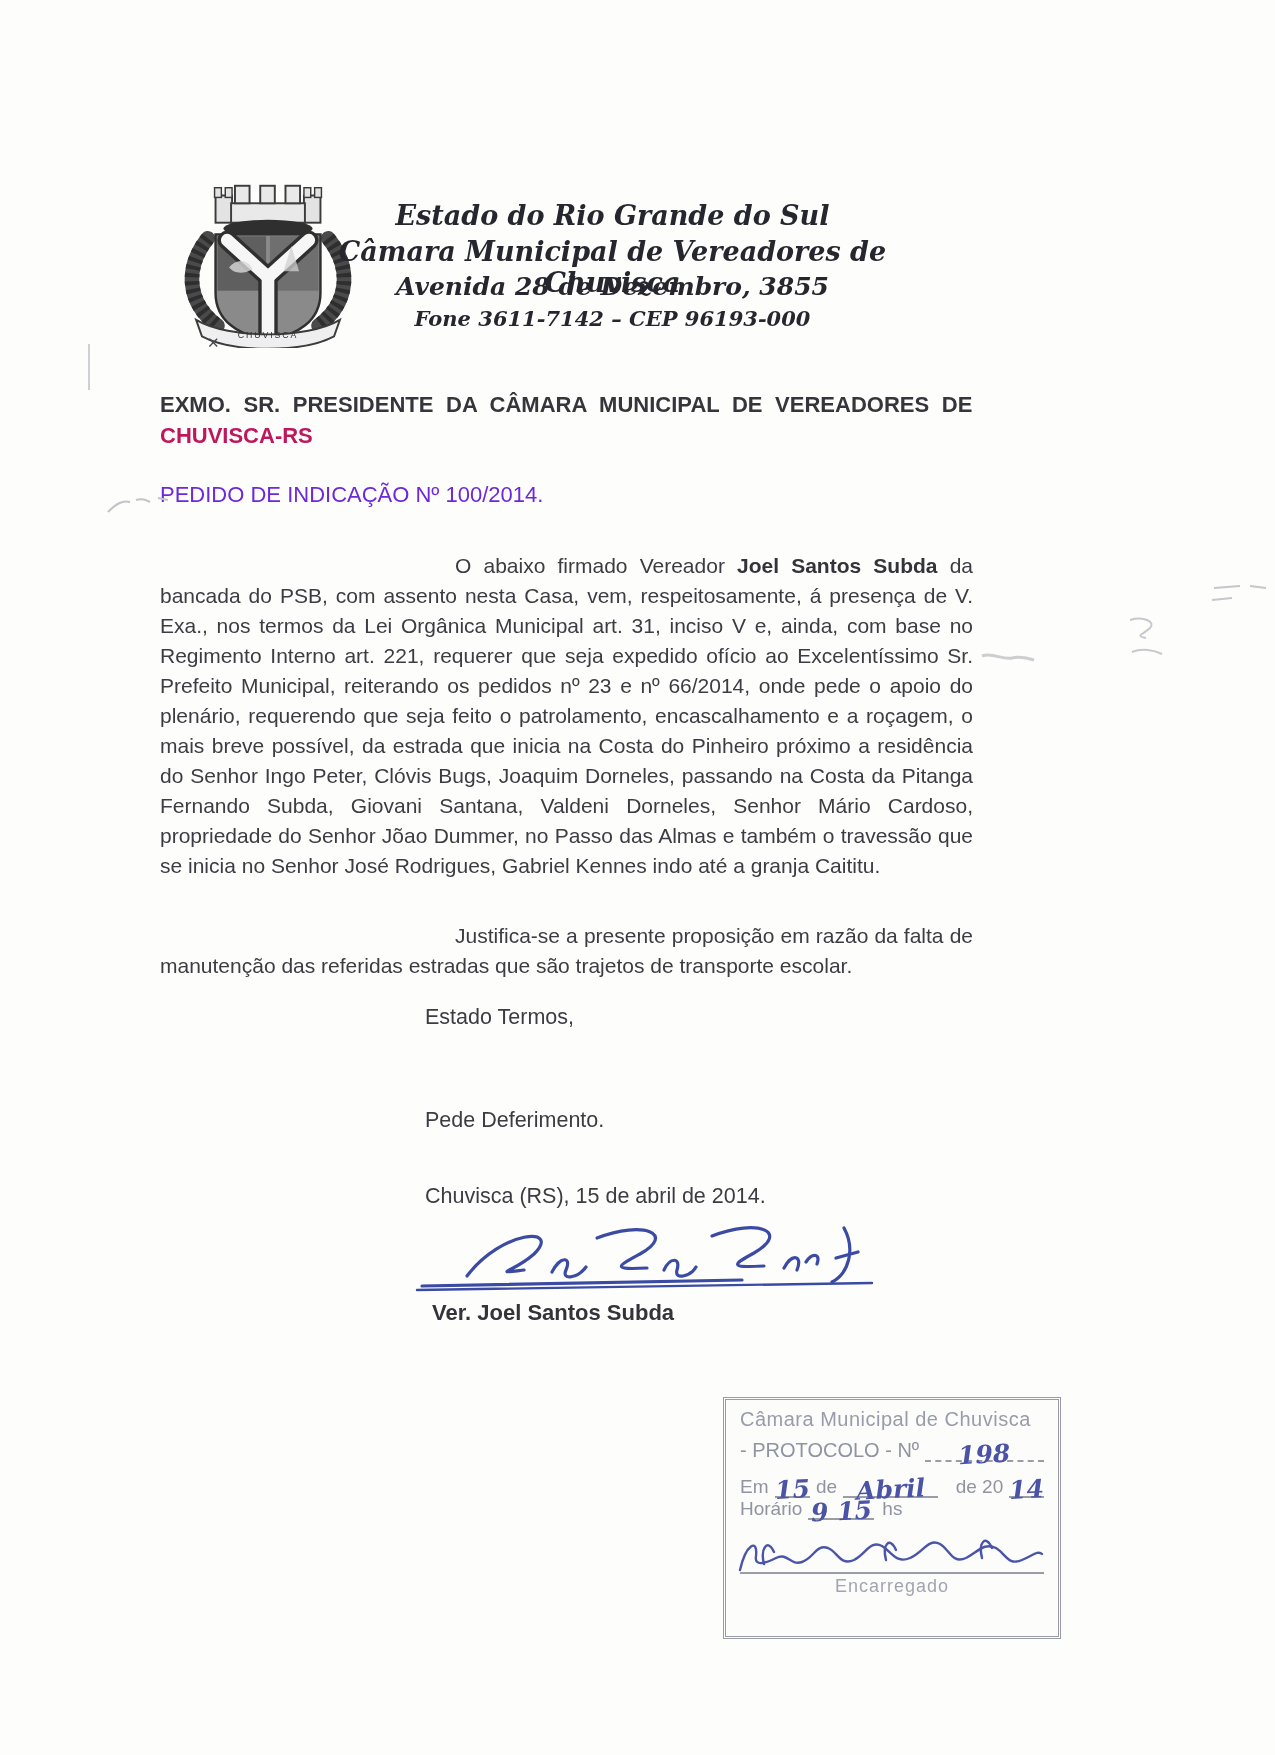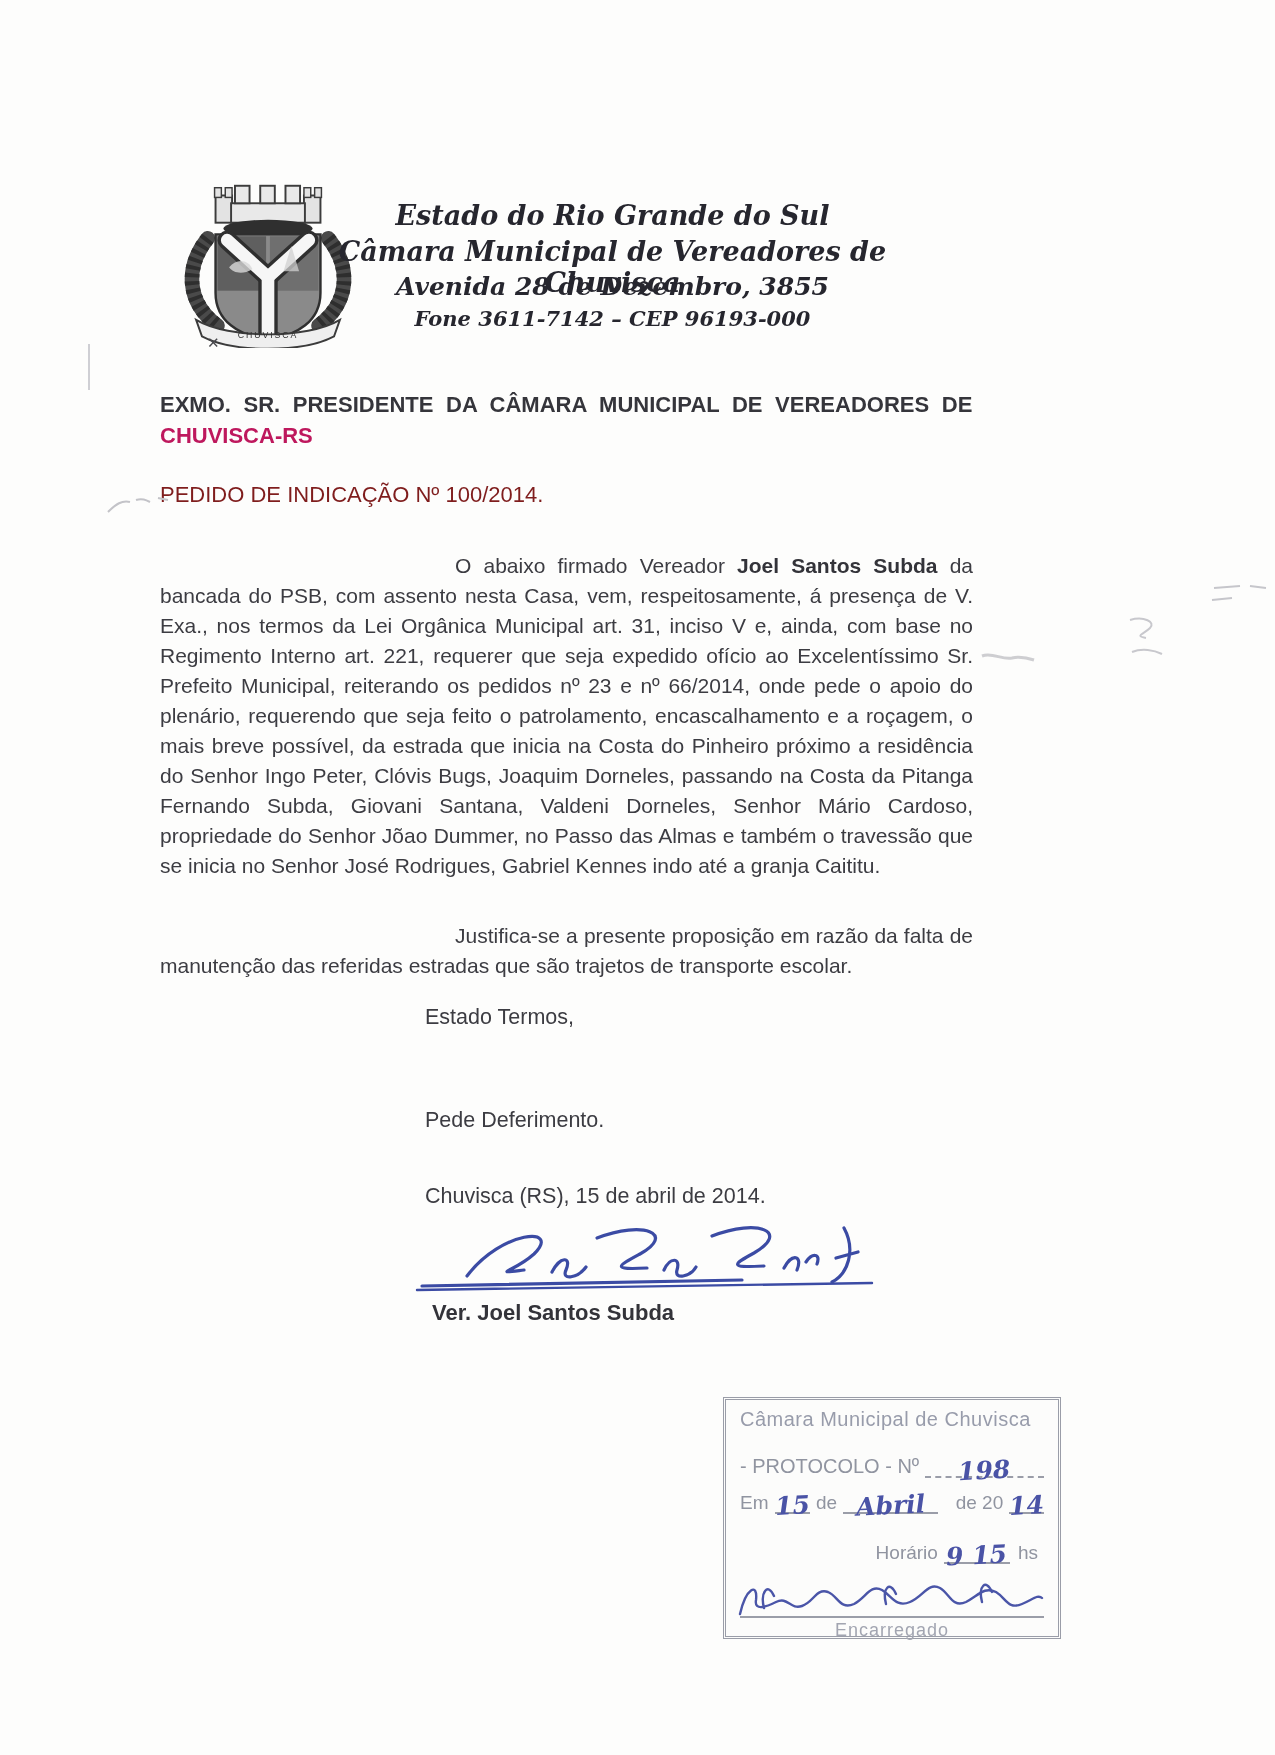--- a/index.html
+++ b/index.html
@@ -13,42 +13,42 @@
   .crest-x{position:absolute;left:207px;top:334px;font-size:15px;color:#4a4a4e;font-family:"DejaVu Serif",serif;}
   .lh{position:absolute;left:330px;width:565px;text-align:center;
       font-family:"DejaVu Serif",serif;font-style:italic;font-weight:bold;color:#26262e;}
   .lh1{top:200px;font-size:27px;}
   .lh2{top:236px;font-size:27px;}
   .lh3{top:272px;font-size:25px;}
   .lh4{top:306px;font-size:21px;}
   
   .addr1{position:absolute;left:160px;top:392px;width:815px;font-weight:bold;font-size:22px;word-spacing:6.5px;color:#35353b;}
   .addr2{position:absolute;left:160px;top:423px;font-weight:bold;font-size:22px;color:#be185d;}
-  .subject{position:absolute;left:160px;top:482px;font-size:22px;color:#7f1d1d;}
+  .subject{position:absolute;left:160px;top:482px;font-size:22px;color:#6d28d9;}
   .para{position:absolute;left:160px;width:813px;font-size:21px;line-height:30px;text-align:justify;color:#3c3c42;}
   .p1{top:551px;text-indent:295px;}
   .p1 b{color:#333339;}
   .p2{top:921px;text-indent:295px;}
   .closing{position:absolute;left:425px;font-size:21.5px;color:#3c3c42;}
   .nestes{top:1005px;}
   .pede{top:1108px;}
   .dateline{top:1184px;}
   
   .sig-svg{position:absolute;left:412px;top:1218px;width:475px;height:84px;}
   .sig-name{position:absolute;left:432px;top:1300px;font-weight:bold;font-size:22px;color:#333339;}
   
   .stamp{
     position:absolute;left:723px;top:1397px;width:338px;height:242px;
     border:3px double #9a9da8;background:rgba(250,250,250,0.4);
     box-sizing:border-box;padding:8px 14px 4px 14px;color:#9094a0;
   }
   .st-org{font-size:20px;letter-spacing:.5px;color:#989cab;}
-  .st-row{display:flex;align-items:flex-end;margin-top:24px;font-size:20px;white-space:nowrap;}
+  .st-row{display:flex;align-items:flex-end;margin-top:8px;font-size:20px;white-space:nowrap;}
   .st-row3{margin-top:14px;font-size:19px;}
-  .st-row4{margin-top:28px;font-size:19px;justify-content:flex-end;}
+  .st-row4{margin-top:0;font-size:19px;}
   .blank{display:inline-block;border-bottom:2px solid #9a9da8;text-align:center;line-height:14px;}
   .blank.dashed{border-bottom-style:dashed;}
   .ink{
     font-family:"DejaVu Serif",serif;font-style:italic;font-weight:bold;
     color:#4a53a6;display:inline-block;transform:rotate(-3deg) translateY(3px);
   }
   .ink-num{font-size:25px;}
   .ink-month{font-size:25px;}
   .st-label{margin-right:6px;}
   .st-sig-wrap{margin-top:6px;border-bottom:2px solid #9a9da8;height:46px;position:relative;}

